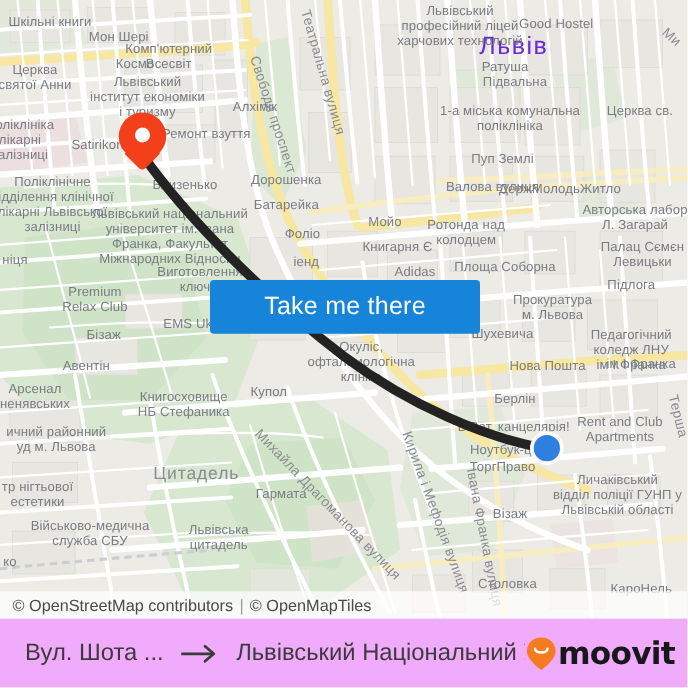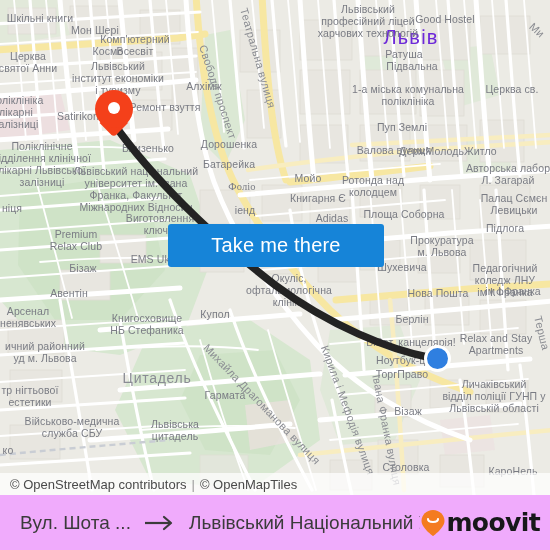--- a/index.html
+++ b/index.html
@@ -277,21 +277,21 @@
 залізниці</div>
         <div class="lbl c" style="left: 78px; top: 110px;">Satіrikon</div>
         <div class="lbl c" style="left: 42px; top: 140px;">Поліклінічне
 відділення клінічної
 лікарні Львівської
 залізниці</div>
         <div class="lbl c" style="left: 148px; top: 142px;">Близенько</div>
         <div class="lbl c" style="left: 229px; top: 138px;">Дорошенка</div>
         <div class="lbl c" style="left: 229px; top: 158px;">Батарейка</div>
         <div class="lbl c" style="left: 308px; top: 172px;">Мойо</div>
-        <div class="lbl c" style="left: 242px; top: 181px; font-family: Liberation Serif, serif;">Фоліо</div>
+        <div class="lbl c" style="left: 242px; top: 181px;">Фоліо</div>
         <div class="lbl c" style="left: 318px; top: 192px;">Книгарня Є</div>
         <div class="lbl c" style="left: 245px; top: 204px;">іенд</div>
         <div class="lbl c" style="left: 332px; top: 212px;">Adidas</div>
         <div class="lbl c" style="left: 136px; top: 165px;">Львівський національний
 університет ім. Івана
 Франка, Факультет
 Міжнародних Відносин</div>
         <div class="lbl c" style="left: 160px; top: 212px;">Виготовлення
 ключів</div>
         <div class="lbl c" style="left: 76px; top: 228px;">Premium
@@ -343,21 +343,21 @@
         <div class="lbl c" style="left: 442px; top: 234px;">Прокуратура
 м. Львова</div>
         <div class="lbl c" style="left: 402px; top: 261px;">Шухевича</div>
         <div class="lbl c" style="left: 505px; top: 262px;">Педагогічний
 коледж ЛНУ
 ім І.Франка</div>
         <div class="lbl c" style="left: 438px; top: 287px;">Нова Пошта</div>
         <div class="lbl c" style="left: 513px; top: 285px;">ім І.Франка</div>
         <div class="lbl c" style="left: 412px; top: 313px;">Берлін</div>
         <div class="lbl c" style="left: 411px; top: 336px;">ВіВат, канцелярія!</div>
-        <div class="lbl c" style="left: 496px; top: 332px;">Relax and Stay
+        <div class="lbl c" style="left: 496px; top: 332px;">Rent and Club
 Apartments</div>
         <div class="lbl c" style="left: 412px; top: 354px;">Ноутбук-центр</div>
         <div class="lbl c" style="left: 402px; top: 368px;">ТоргПраво</div>
         <div class="lbl c" style="left: 494px; top: 378px;">Личаківський
 відділ поліції ГУНП у
 Львівській області</div>
         <div class="lbl c" style="left: 408px; top: 405px;">Візаж</div>
         <div class="lbl c" style="left: 406px; top: 461px;">Столовка</div>
         <div class="lbl c" style="left: 513px; top: 465px;">КароНель</div>
       </div>

